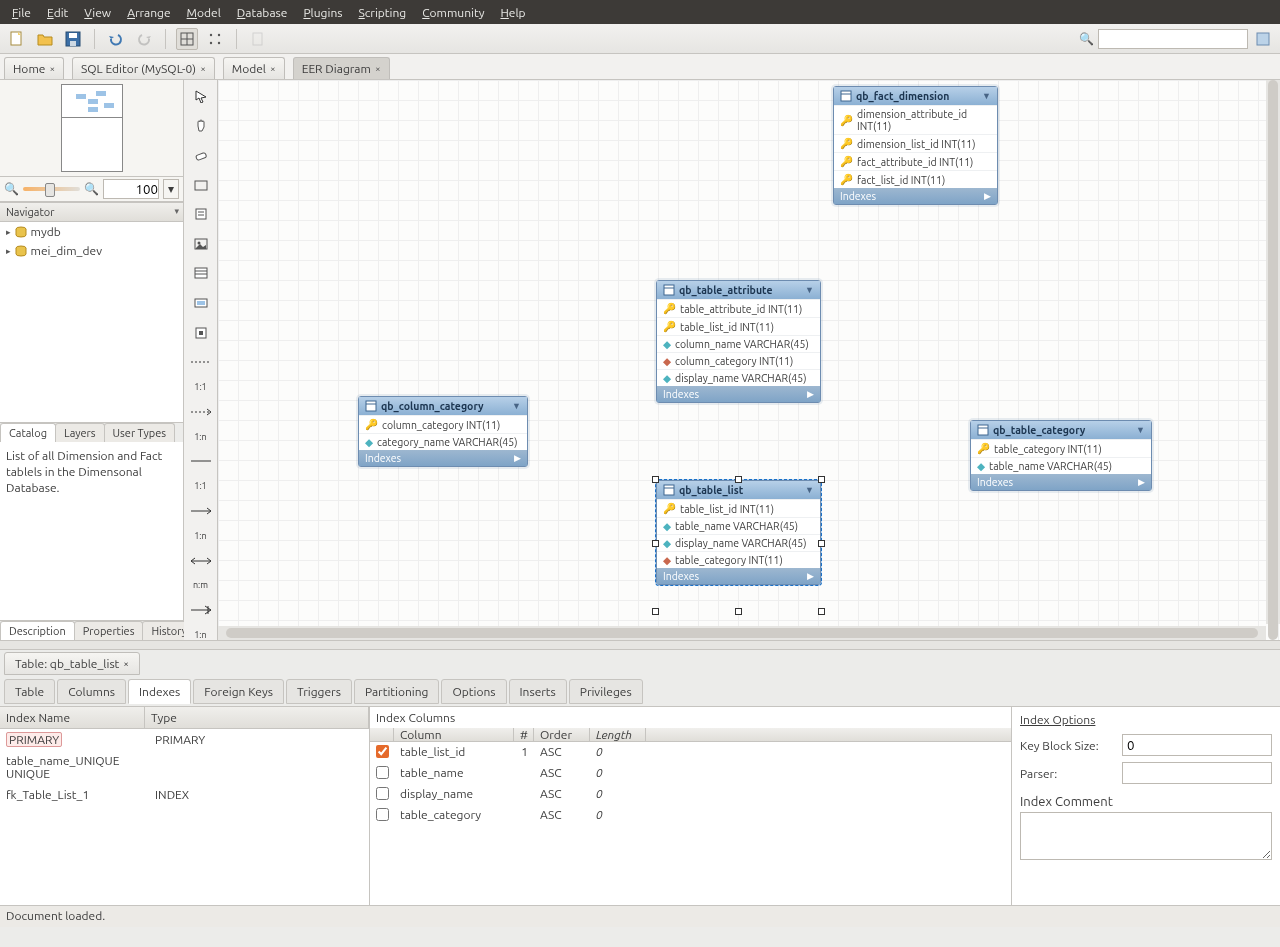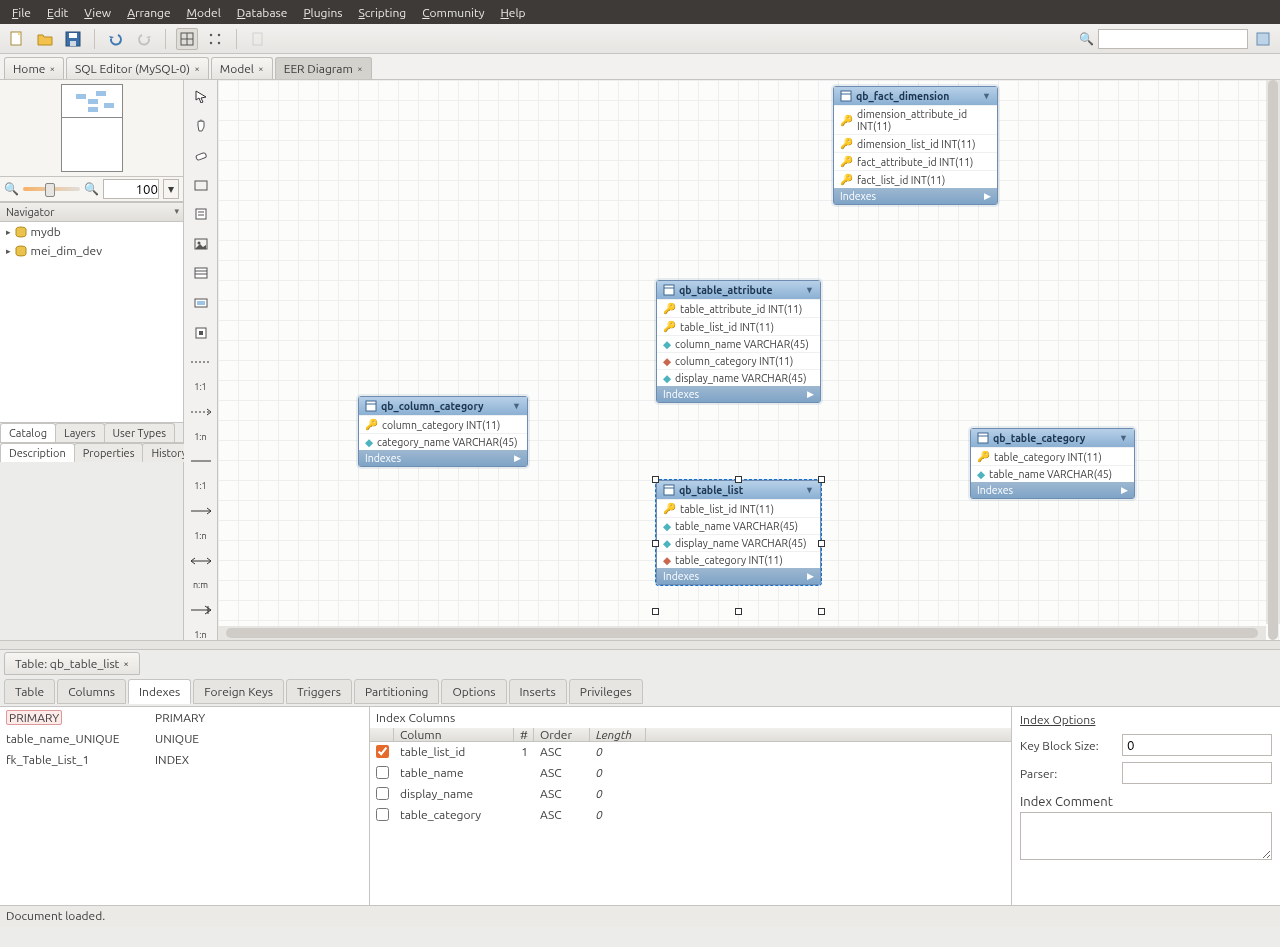--- a/index.html
+++ b/index.html
@@ -7,21 +7,21 @@
 .menubar { background: #3d3a37; color: #e8e8e5; height: 24px; display: flex; align-items: center; padding: 0 4px; gap: 0; }
 .menubar .item { padding: 4px 8px; cursor: default; }
 .menubar .item u { text-decoration: underline; }
 .toolbar { background: linear-gradient(#f2f1ef,#e6e5e2); height: 30px; border-bottom: 1px solid #c6c4c0; display: flex; align-items: center; padding: 0 6px; gap: 6px; }
 .toolbar .tbtn { width: 22px; height: 22px; display:flex;align-items:center;justify-content:center; border:1px solid transparent; border-radius:2px;}
 .toolbar .tbtn.active{border:1px solid #bdb9b2;background:#e0ded9;}
 .toolbar .sep { width:1px;height:20px;background:#c6c4c0;margin:0 4px; }
 .search-wrap{margin-left:auto;display:flex;align-items:center;gap:4px;}
 .search-wrap input{width:150px;height:20px;border:1px solid #bdb9b2;background:#fff;padding:0 4px;}
 .tabstrip { height: 26px; background:#f2f1ef; border-bottom:1px solid #c6c4c0; display:flex; align-items:flex-end; padding:0 4px; gap:0px;}
-.tab{padding:4px 8px;border:1px solid #c0beba;border-bottom:none;background:linear-gradient(#f6f5f2,#e6e5e2);border-radius:3px 3px 0 0;display:flex;align-items:center;gap:4px;margin-right:2px;}
+.tab{padding:4px 8px;border:1px solid #c0beba;border-bottom:none;background:linear-gradient(#f6f5f2,#e6e5e2);border-radius:3px 3px 0 0;display:flex;align-items:center;gap:4px;margin-right:8px;}
 .tab.active{background:#d4d2cd;}
 .tab .close{font-size:10px;color:#555;}
 .mainrow{display:flex;height:560px;}
 .leftcol{width:184px;display:flex;flex-direction:column;border-right:1px solid #c6c4c0;}
 .panel{background:#f6f5f2;border-bottom:1px solid #c6c4c0;}
 .overview{padding:4px;display:flex;justify-content:center;}
 .ov-box{width:62px;height:88px;background:#fff;border:1px solid #888;position:relative;}
 .ov-box .hr{position:absolute;left:0;right:0;top:32px;height:1px;background:#888;}
 .ov-box .b{position:absolute;background:#9dc3e6;}
 .zoomrow{display:flex;align-items:center;gap:4px;padding:2px 4px;}
@@ -226,20 +226,21 @@
             <path d="M1 3v6a5 2 0 0 0 10 0V3" fill="#e9c34c" stroke="#b58b1f"></path>
           </svg>
           <span>mei_dim_dev</span>
         </div>
     </div>
     <div class="subtabs">
       <div class="st active">Catalog</div>
       <div class="st">Layers</div>
       <div class="st">User Types</div>
     </div>
+    <div class="desc" style="flex:1;background:#fff;">List of all Dimension and Fact tablels in the Dimensonal Database.</div>
     <div class="subtabs" style="border-top:1px solid #c6c4c0;border-bottom:none;border-radius:0;">
       <div class="st active">Description</div>
       <div class="st">Properties</div>
       <div class="st">History</div>
     </div>
   </div>
 
   <div class="icocol">
     <div class="ib">
         <svg width="14" height="14">
@@ -482,21 +483,21 @@
 
     <div class="handle" style="left:434px;top:396px;"></div>
     <div class="handle" style="left:517px;top:396px;"></div>
     <div class="handle" style="left:600px;top:396px;"></div>
     <div class="handle" style="left:434px;top:460px;"></div>
     <div class="handle" style="left:600px;top:460px;"></div>
     <div class="handle" style="left:434px;top:528px;"></div>
     <div class="handle" style="left:517px;top:528px;"></div>
     <div class="handle" style="left:600px;top:528px;"></div>
 
-    <div class="entity" style="left:752px;top:348px;width:165px;">
+    <div class="entity" style="left:752px;top:340px;width:182px;">
       <div class="ehdr">
           <svg width="12" height="12">
             <rect x="1" y="1" width="10" height="10" fill="#fff" stroke="#3e6690"></rect>
             <line x1="1" y1="4" x2="11" y2="4" stroke="#3e6690"></line>
           </svg>
           <span>qb_table_category</span>
           <span class="tri">▼</span>
         </div>
       <div class="erow">
           <span class="key">🔑</span>
@@ -535,26 +536,30 @@
   <div class="it active">Indexes</div>
   <div class="it">Foreign Keys</div>
   <div class="it">Triggers</div>
   <div class="it">Partitioning</div>
   <div class="it">Options</div>
   <div class="it">Inserts</div>
   <div class="it">Privileges</div>
 </div>
 <div class="proppane">
   <div class="col1">
+    <div class="colh">
+        <div style="width:145px;">Index Name</div>
+        <div style="flex:1">Type</div>
+      </div>
     <div class="idxlist">
       <div class="r sel" style="display:flex;">
           <div style="width:149px;"><span>PRIMARY</span></div>
           <div>PRIMARY</div>
         </div>
-      <div class="r" style="display:flex;">
+      <div class="r" style="display:flex;flex-direction:column;">
           <div style="width:149px;">table_name_UNIQUE</div>
           <div>UNIQUE</div>
         </div>
       <div class="r" style="display:flex;">
           <div style="width:149px;">fk_Table_List_1</div>
           <div>INDEX</div>
         </div>
     </div>
   </div>
   <div class="col2">

